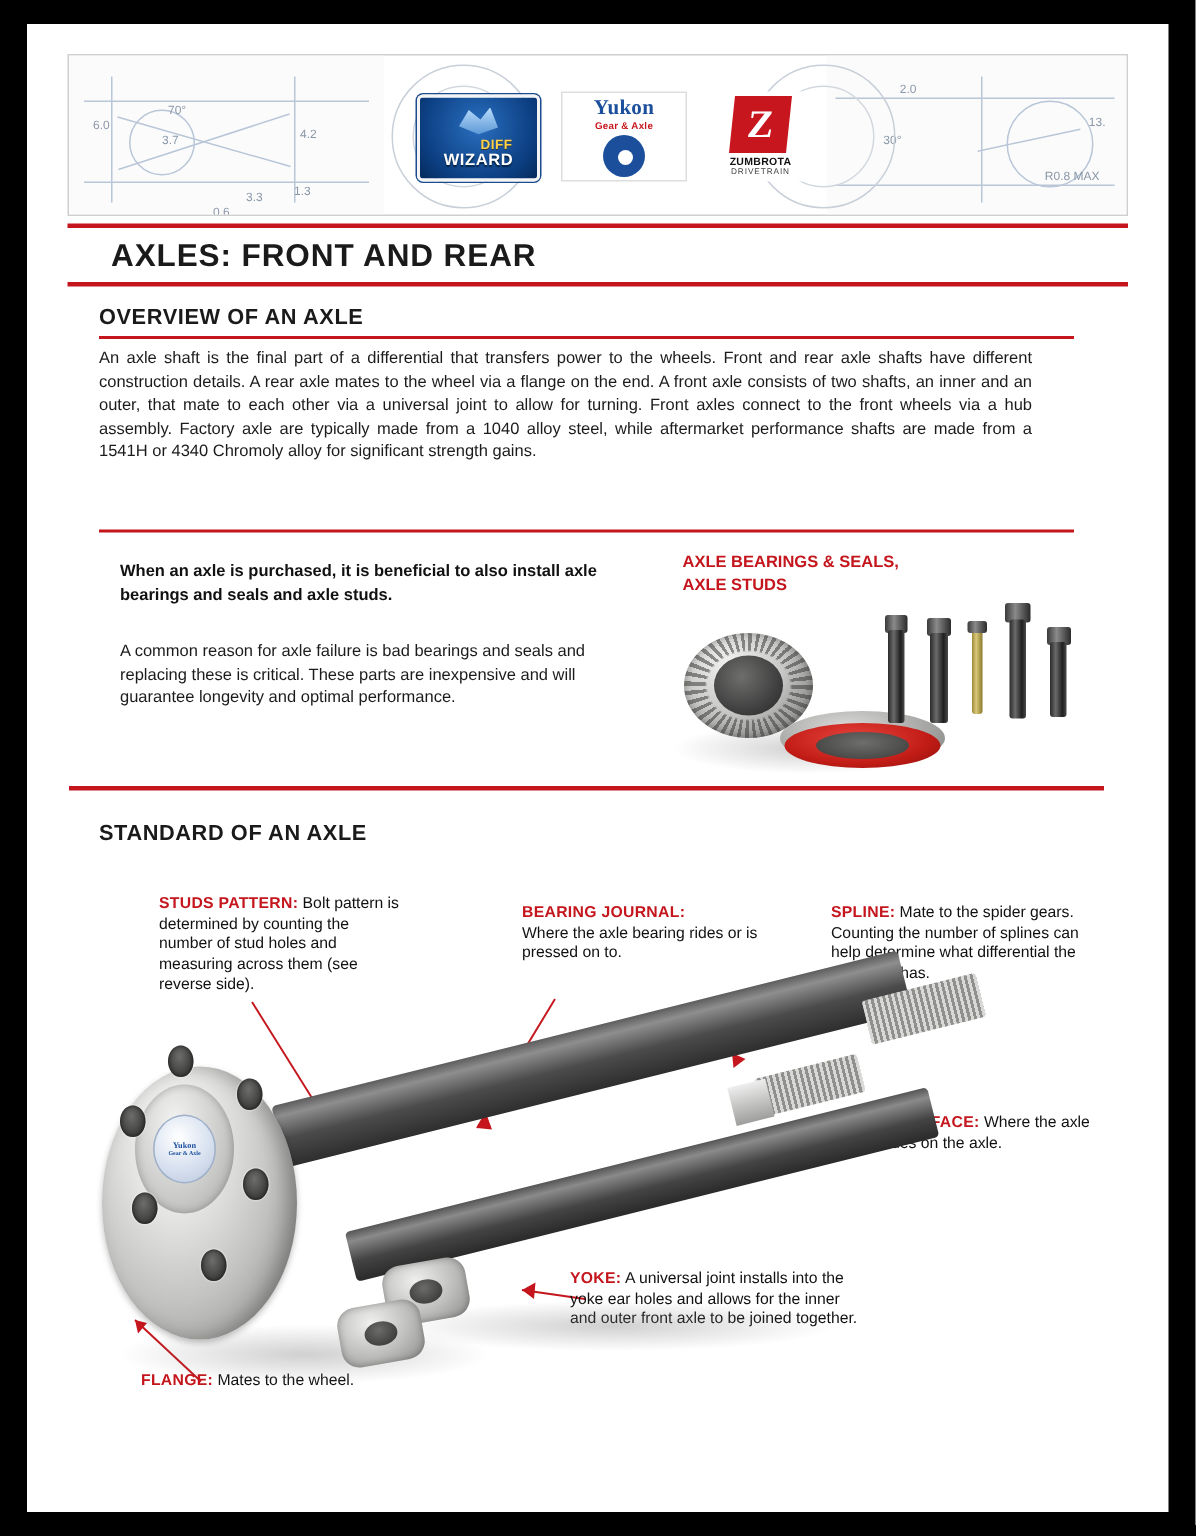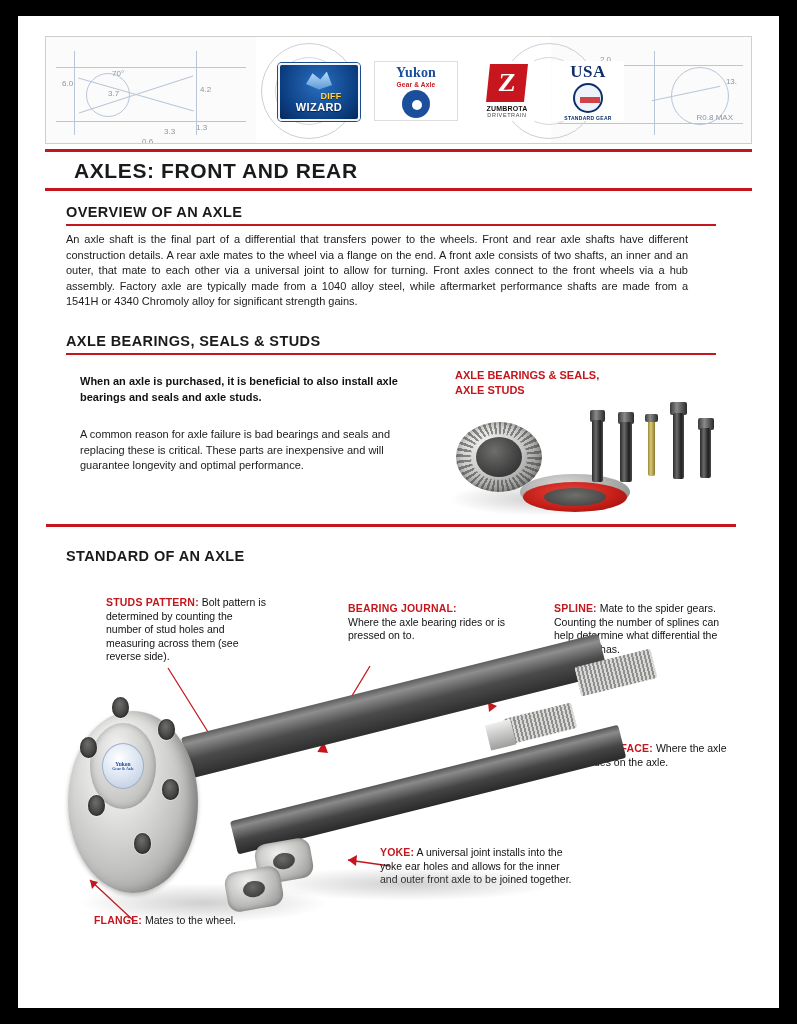--- a/index.html
+++ b/index.html
@@ -341,36 +341,30 @@
       <div class="y2">Gear &amp; Axle</div>
       <div class="y-gear"></div>
     </div>
 
     <div class="logo logo-zumbrota">
       <div class="z-badge">Z</div>
       <div class="z1">ZUMBROTA</div>
       <div class="z2">DRIVETRAIN</div>
     </div>
 
-    <div class="logo logo-usa">
-      <div class="u1">USA</div>
-      <div class="u-seal"></div>
-      <div class="u2">STANDARD GEAR</div>
-    </div>
   </div>
 
   <div class="title-rule" style="top:133px;"></div>
   <div class="page-title">AXLES: FRONT AND REAR</div>
   <div class="title-rule" style="top:172px;"></div>
 
   <div class="sec-head" style="left:48px; top:188px;">OVERVIEW OF AN AXLE</div>
   <div class="sec-rule" style="left:48px; top:208px; width:650px;"></div>
   <div class="body-text" style="left:48px; top:216px; width:622px; text-align:justify;">An axle shaft is the final part of a differential that transfers power to the wheels. Front and rear axle shafts have different construction details. A rear axle mates to the wheel via a flange on the end. A front axle consists of two shafts, an inner and an outer, that mate to each other via a universal joint to allow for turning. Front axles connect to the front wheels via a hub assembly. Factory axle are typically made from a 1040 alloy steel, while aftermarket performance shafts are made from a 1541H or 4340 Chromoly alloy for significant strength gains.</div>
 
-  <div class="sec-head" style="left:48px; top:317px;">AXLE BEARINGS, SEALS &amp; STUDS</div>
   <div class="sec-rule" style="left:48px; top:337px; width:650px;"></div>
 
   <div class="body-bold" style="left:62px; top:358px; width:320px;">When an axle is purchased, it is beneficial to also install axle bearings and seals and axle studs.</div>
   <div class="body-text" style="left:62px; top:411px; width:336px;">A common reason for axle failure is bad bearings and seals and replacing these is critical.  These parts are inexpensive and will guarantee longevity and optimal performance.</div>
 
   <div style="position:absolute; left:437px; top:352px; width:240px;">
     <div class="lab-red-title" style="font-size:11px; line-height:15px;">AXLE BEARINGS &amp; SEALS,</div>
     <div class="lab-red-title" style="font-size:11px; line-height:15px;">AXLE STUDS</div>
   </div>
 

